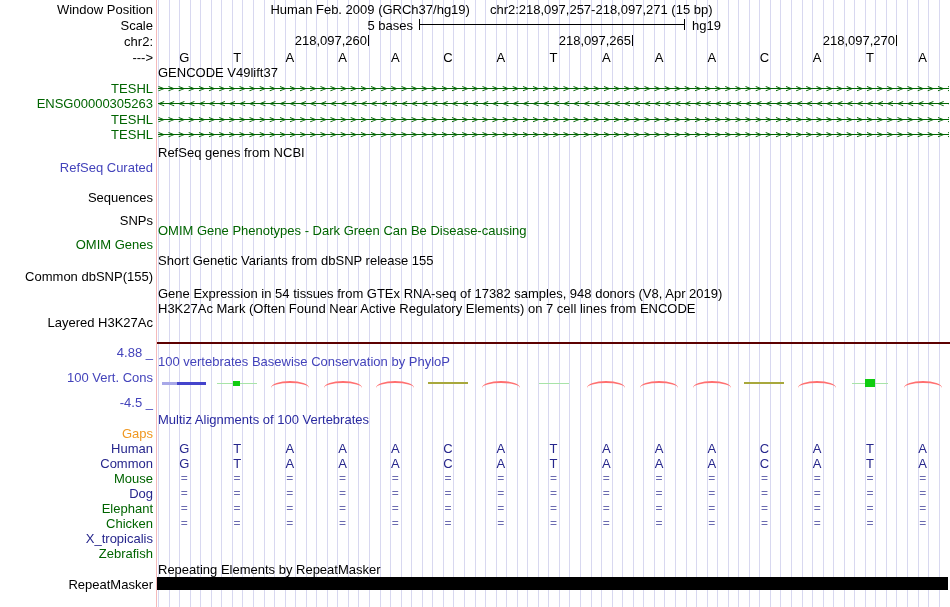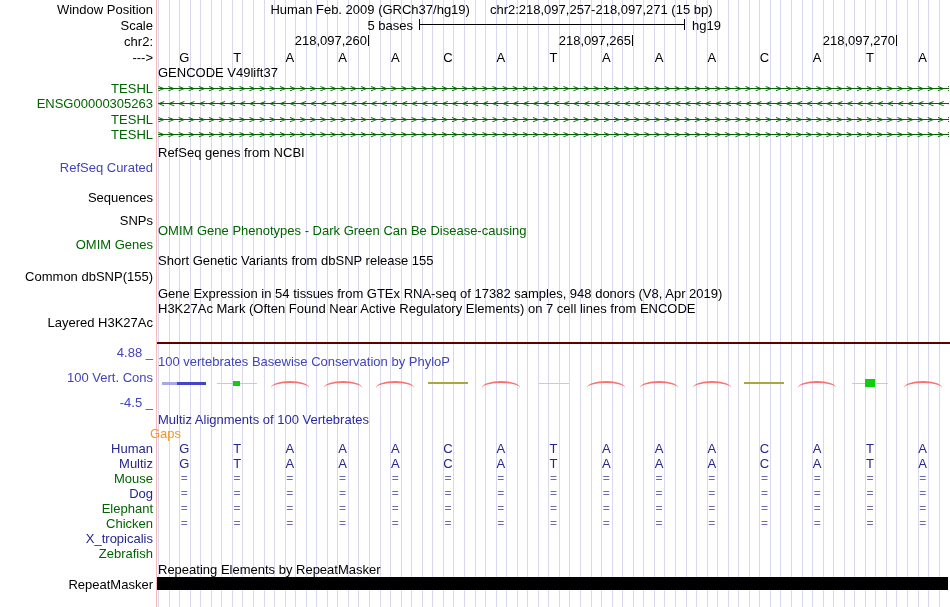--- a/index.html
+++ b/index.html
@@ -2,21 +2,21 @@
 <html style="--black: #000000; --green: #006400; --blue: #4343bb; --darkblue: #2a2aa0; --navy: #26268c; --equals: #6a6ab0; --orange: #f09822; --maroon: #5c0000; --grid: #d8d8f0; --pink: #f5baba; --arcred: #ff7070; --olive: #a8a83c; --bluemark: #4444cc; --bluemarklight: #a8a8e8; --lightgreen: #a8e4a8; --brightgreen: #10cd10;"><head>
 <meta charset="utf-8">
 <style>
   html,body{margin:0;padding:0;background:#fff;}
   #app{
     position:relative;width:950px;height:607px;background:#fff;overflow:hidden;
     font-family:"Liberation Sans",sans-serif;font-size:13px;color:#000;
   }
   
   .c-black{color:var(--black);} .c-green{color:var(--green);} .c-blue{color:var(--blue);}
-  .c-darkblue{color:var(--darkblue);} .c-navy{color:var(--navy);} .c-orange{color:var(--orange);padding-left:28px;}
+  .c-darkblue{color:var(--darkblue);} .c-navy{color:var(--navy);} .c-orange{color:var(--orange);}
 
   #grid{position:absolute;left:158px;top:0;width:791px;height:607px;
     background:repeating-linear-gradient(to right,var(--grid) 0px,var(--grid) 1px,transparent 1px,transparent 10.55px);}
   #pink-line{position:absolute;left:156px;top:0;width:1px;height:607px;background:var(--pink);}
 
   .left-label{position:absolute;left:0;width:153px;height:15px;line-height:15px;
     text-align:right;white-space:nowrap;}
   .center-title{position:absolute;left:158px;width:905px;height:15px;line-height:15px;
     text-align:left;white-space:nowrap;}
 
@@ -154,21 +154,21 @@
     <div class="left-label c-black" style="top: 190px;">Sequences</div>
     <div class="left-label c-black" style="top: 213px;">SNPs</div>
     <div class="left-label c-green" style="top: 237px;">OMIM Genes</div>
     <div class="left-label c-black" style="top: 269px;">Common dbSNP(155)</div>
     <div class="left-label c-black" style="top: 315px;">Layered H3K27Ac</div>
     <div class="left-label c-blue" style="top: 345px;">4.88 _</div>
     <div class="left-label c-blue" style="top: 370px;">100 Vert. Cons</div>
     <div class="left-label c-blue" style="top: 395px;">-4.5 _</div>
     <div class="left-label c-orange" style="top: 426px;">Gaps</div>
     <div class="left-label c-navy" style="top: 441px;">Human</div>
-    <div class="left-label c-navy" style="top: 456px;">Multiz</div>
+    <div class="left-label c-navy" style="top: 456px;">Common</div>
     <div class="left-label c-green" style="top: 471px;">Mouse</div>
     <div class="left-label c-navy" style="top: 486px;">Dog</div>
     <div class="left-label c-green" style="top: 501px;">Elephant</div>
     <div class="left-label c-green" style="top: 516px;">Chicken</div>
     <div class="left-label c-navy" style="top: 531px;">X_tropicalis</div>
     <div class="left-label c-green" style="top: 546px;">Zebrafish</div>
     <div class="left-label c-black" style="top: 577px;">RepeatMasker</div>
     <div class="center-title c-black" style="top: 65px;">GENCODE V49lift37</div>
     <div class="center-title c-black" style="top: 145px;">RefSeq genes from NCBI</div>
     <div class="center-title c-green" style="top: 223px;">OMIM Gene Phenotypes - Dark Green Can Be Disease-causing</div>

